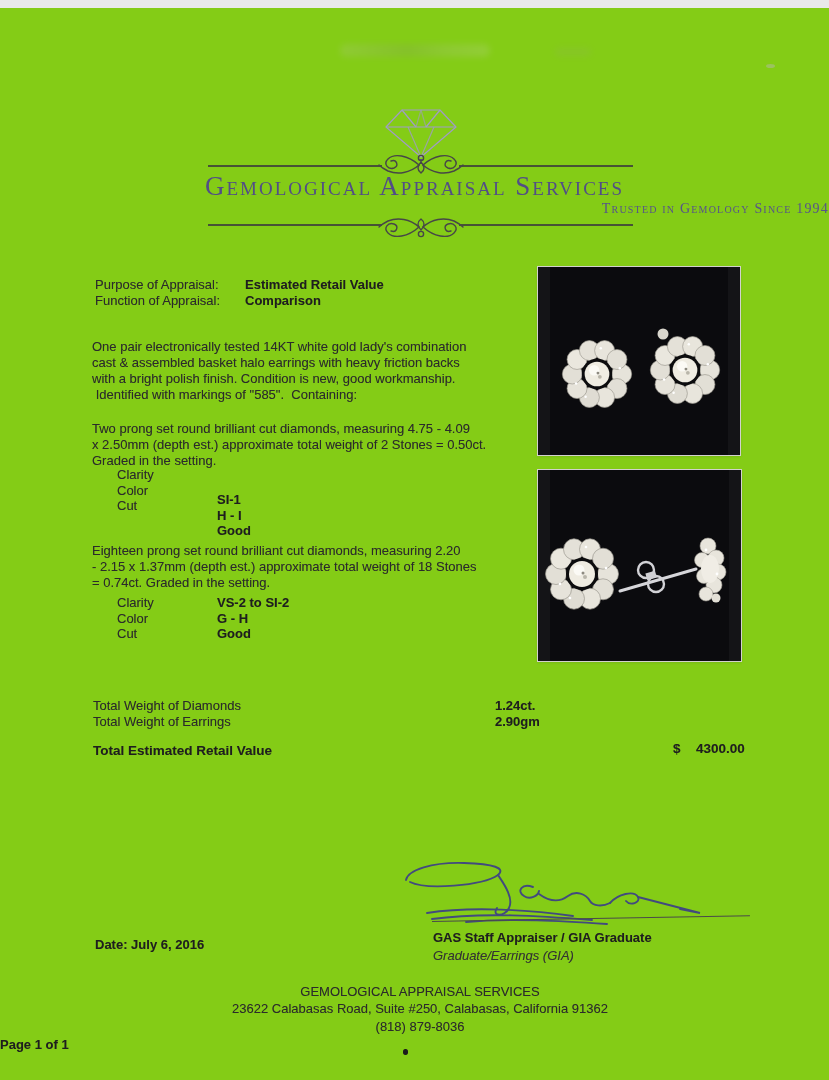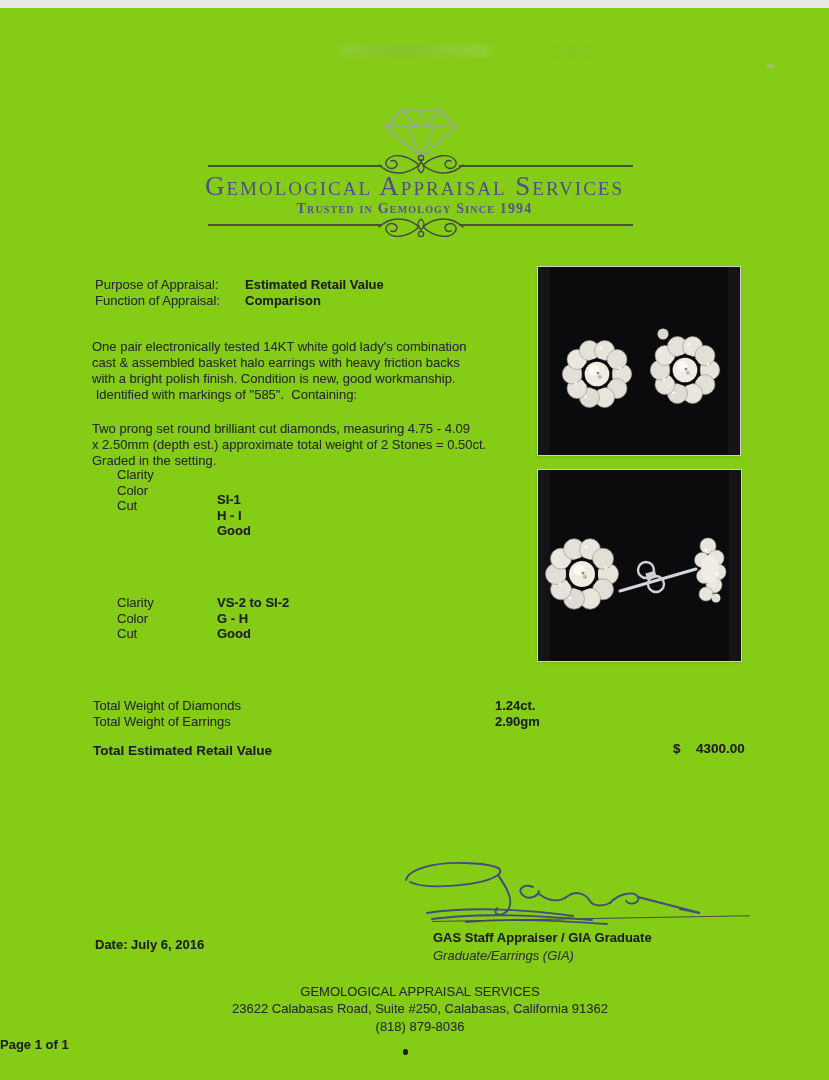--- a/index.html
+++ b/index.html
@@ -28,24 +28,24 @@
   .rule-bot-r{left:459px;top:216px;width:174px;}
   .orn-top{left:378px;top:143px;width:86px;height:28px;}
   .orn-bot{left:378px;top:204px;width:86px;height:30px;}
   .brand{
     left:0;top:163px;width:829px;text-align:center;
     font-family:"Liberation Serif","DejaVu Serif",serif;
     font-variant:small-caps;font-size:27px;letter-spacing:2px;
     color:#524e86;font-weight:500;
   }
   .tagline{
-    left:0;top:193px;width:829px;text-align:center;
+    left:0;top:193px;width:829px;text-align:right;
     font-family:"Liberation Serif","DejaVu Serif",serif;
     font-variant:small-caps;font-size:14px;letter-spacing:1.2px;
-    color:#57538b;font-weight:700;
+    color:#57538b;font-weight:400;
   }
 
   
   .info-labels{left:95px;top:269px;line-height:16px;}
   .info-values{left:245px;top:269px;line-height:16px;}
   .para1{left:92px;top:318px;width:480px;}
   .para2{left:92px;top:400px;width:480px;}
   .para3{left:92px;top:522px;width:480px;}
   .g1-labels{left:117px;top:459px;line-height:15.5px;}
   .g1-values{left:217px;top:484px;line-height:15.5px;}
@@ -159,20 +159,23 @@
     <div>Clarity</div>
     <div>Color</div>
     <div>Cut</div>
   </div>
   <div class="abs txt bold g1-values">
     <div>SI-1</div>
     <div>H - I</div>
     <div>Good</div>
   </div>
 
+  <p class="abs txt pre para3">Eighteen prong set round brilliant cut diamonds, measuring 2.20
+- 2.15 x 1.37mm (depth est.) approximate total weight of 18 Stones
+= 0.74ct. Graded in the setting.</p>
 
   <div class="abs txt g2-labels">
     <div>Clarity</div>
     <div>Color</div>
     <div>Cut</div>
   </div>
   <div class="abs txt bold g2-values">
     <div>VS-2 to SI-2</div>
     <div>G - H</div>
     <div>Good</div>

